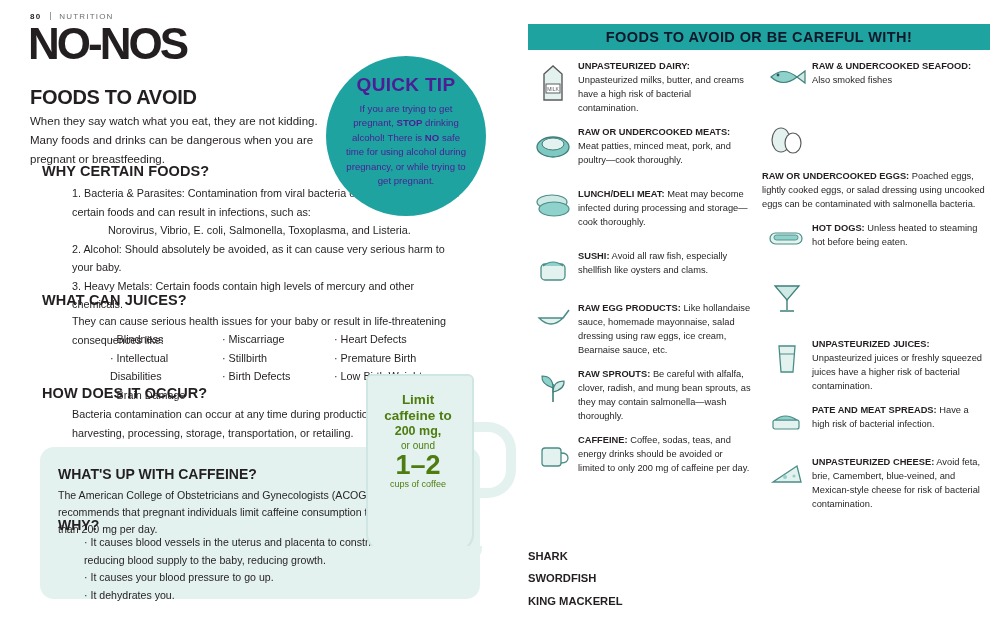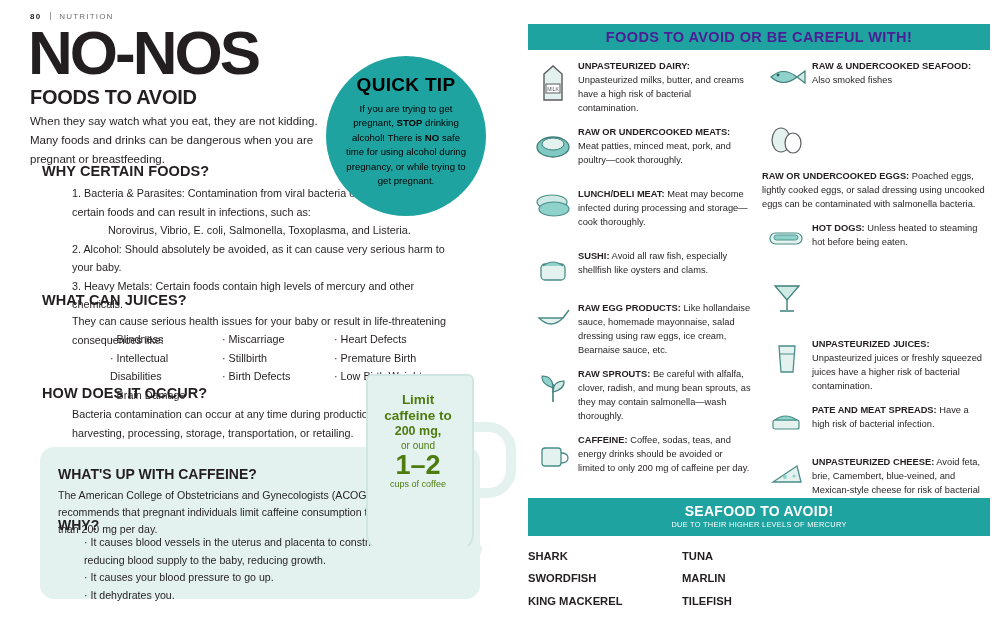--- a/index.html
+++ b/index.html
@@ -12,21 +12,21 @@
     position:relative;
   }
   .page{position:relative;width:1000px;height:625px;}
 
   
   .left{position:absolute;left:0;top:0;width:520px;height:625px;}
   .folio{position:absolute;left:30px;top:12px;font-size:8px;letter-spacing:1.2px;color:#6d6e71;}
   .folio .num{font-weight:bold;color:#231f20;}
   .folio .bar{display:inline-block;width:1px;height:8px;background:#9a9b9e;vertical-align:-1px;margin:0 5px;}
 
-  .title{position:absolute;left:28px;top:24px;font-size:62px;font-weight:bold;letter-spacing:-3px;line-height:0.92;}
+  .title{position:absolute;left:28px;top:24px;font-size:44px;font-weight:bold;letter-spacing:-3px;line-height:0.92;}
   .subtitle{position:absolute;left:30px;top:86px;font-size:20px;font-weight:bold;letter-spacing:-0.3px;}
   .intro{position:absolute;left:30px;top:112px;width:290px;font-size:11.5px;line-height:1.65;}
 
   .sec-h{font-size:14.5px;font-weight:bold;letter-spacing:0.1px;}
   .sec1{position:absolute;left:42px;top:163px;}
   .body-txt{font-size:10.8px;line-height:1.72;}
 
   .blk1{position:absolute;left:72px;top:184px;width:390px;}
   .blk1 .ind{display:block;padding-left:36px;}
   .sec2{position:absolute;left:42px;top:292px;}
@@ -41,40 +41,40 @@
 
   .caffeine-box{position:absolute;left:40px;top:447px;width:440px;height:152px;background:#e4f2ef;border-radius:14px;}
   .cb-h{position:absolute;left:58px;top:466px;font-size:14px;font-weight:bold;}
   .cb-p{position:absolute;left:58px;top:487px;width:360px;font-size:10.6px;line-height:1.62;}
   .cb-why{position:absolute;left:58px;top:517px;font-size:14px;font-weight:bold;}
   .cb-list{position:absolute;left:84px;top:534px;width:330px;font-size:10.6px;line-height:1.66;}
   .cb-list div:before{content:"· ";}
 
   
   .quicktip{position:absolute;left:326px;top:56px;width:160px;height:160px;border-radius:50%;
-    background:#1fa3a0;color:#000000;text-align:center;}
+    background:#1fa3a0;color:#4c1d95;text-align:center;}
   .qt-h{margin-top:18px;font-size:19px;font-weight:bold;letter-spacing:0.3px;}
   .qt-p{margin:6px 18px 0 18px;font-size:9.6px;line-height:1.5;}
   .qt-p b{font-weight:bold;}
 
   
   .cup{position:absolute;left:352px;top:352px;width:132px;height:246px;}
   .cup .body{position:absolute;left:14px;top:22px;width:104px;height:174px;background:#e4f2ef;border:2px solid #cfe6e2;border-radius:6px 6px 18px 18px;}
   .cup .handle{position:absolute;left:108px;top:70px;width:36px;height:56px;border:10px solid #e4f2ef;border-left-color:transparent;border-radius:0 28px 28px 0;}
   .cup .saucer{position:absolute;left:2px;top:194px;width:128px;height:16px;background:#e4f2ef;border-radius:0 0 14px 14px;}
   .cup .txt{position:absolute;left:22px;top:40px;width:88px;text-align:center;color:#4d7c0f;}
   .cup .t1{font-size:13.5px;font-weight:bold;line-height:1.18;}
   .cup .t2{font-size:12.5px;font-weight:bold;}
   .cup .t3{font-size:10px;margin-top:2px;}
   .cup .t4{font-size:27px;font-weight:bold;line-height:1;margin-top:1px;}
   .cup .t5{font-size:9px;}
 
   
   .right{position:absolute;left:520px;top:0;width:480px;height:625px;}
-  .banner{position:absolute;left:8px;top:24px;width:462px;height:26px;background:#1fa3a0;color:#4c1d95;
+  .banner{position:absolute;left:8px;top:24px;width:462px;height:26px;background:#1fa3a0;color:#0f172a;
     display:flex;align-items:center;justify-content:center;font-size:14.5px;font-weight:bold;letter-spacing:0.4px;}
   .grid{position:absolute;left:8px;top:60px;width:462px;}
   .gcol{position:absolute;top:0;width:228px;}
   .gcol.a{left:0;}
   .gcol.b{left:234px;}
   .item{position:relative;display:flex;margin-bottom:10px;}
   .ic{width:50px;flex:0 0 50px;display:flex;align-items:flex-start;justify-content:center;padding-top:2px;}
   .itxt{font-size:9.3px;line-height:1.5;padding-right:4px;}
   .itxt b{font-weight:bold;}
 
@@ -313,32 +313,23 @@
                 <path d="M6 24 L30 8 L34 24 z" fill="#e4f2ef" stroke="#4a8d88" stroke-width="1.3"></path>
                 <circle cx="18" cy="19" r="2" fill="#8fd2cb"></circle>
                 <circle cx="27" cy="18" r="1.6" fill="#8fd2cb"></circle>
               </svg>
           </div>
           <div class="itxt"><b>UNPASTEURIZED CHEESE:</b> <span>Avoid feta, brie, Camembert, blue-veined, and Mexican-style cheese for risk of bacterial contamination.</span></div>
         </div>
       </div>
     </div>
 
-    <div class="seafood">
-      <div class="sf-h">SEAFOOD TO AVOID!</div>
-      <div class="sf-s">DUE TO THEIR HIGHER LEVELS OF MERCURY</div>
-    </div>
 
     <div class="sflist">
       <div class="c">
         <div>SHARK</div>
         <div>SWORDFISH</div>
         <div>KING MACKEREL</div>
       </div>
-      <div class="c">
-        <div>TUNA</div>
-        <div>MARLIN</div>
-        <div>TILEFISH</div>
-      </div>
     </div>
   </div>
 
 </div>
 
 </body></html>

